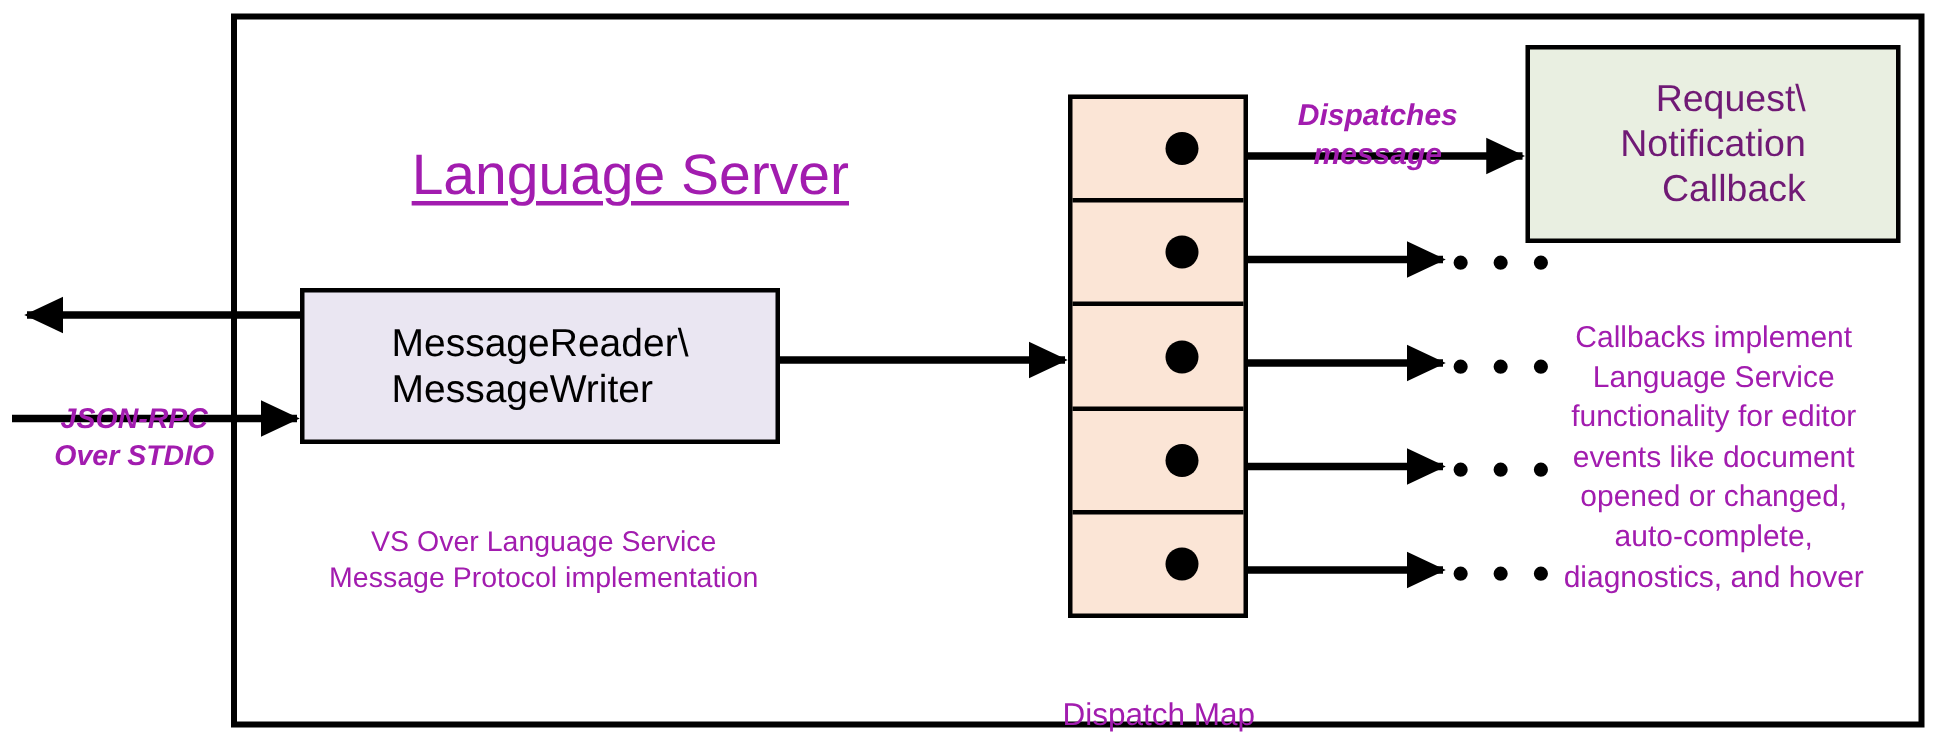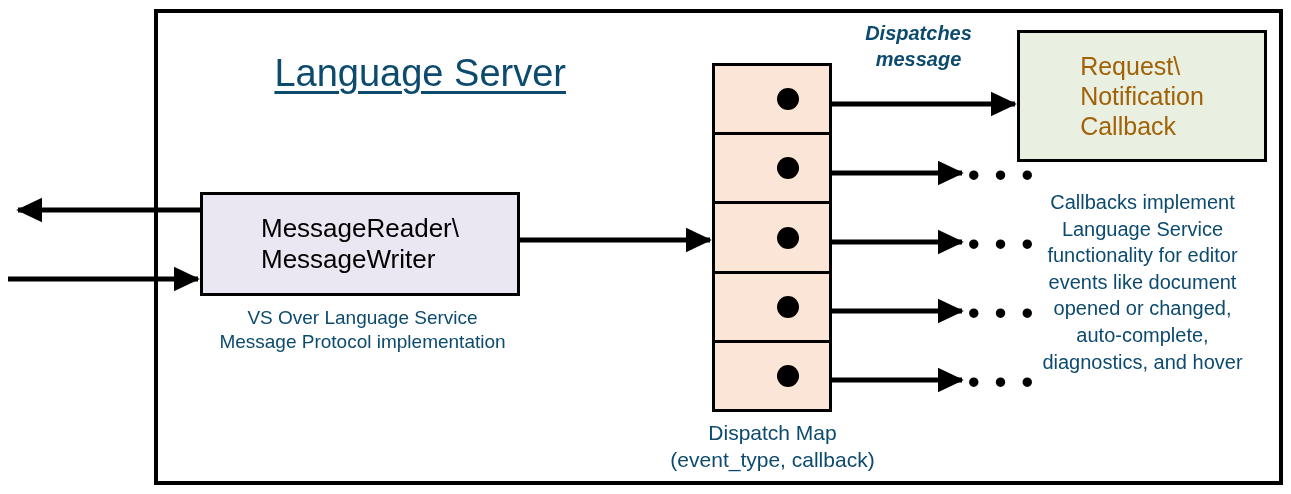--- a/index.html
+++ b/index.html
@@ -18,24 +18,25 @@
   }
   #svg-layer {
     position: absolute;
     left: 0;
     top: 0;
     width: 1291px;
     height: 494px;
   }
   .txt {
     position: absolute;
-    color: #0c4a6e;
+    color: #a21caf;
     line-height: 1.12;
     text-align: center;
     white-space: pre-line;
+    margin-top: 44px;
   }
 
   
   #outer-container {
     position: absolute;
     left: 154px;
     top: 9px;
     width: 1129px;
     height: 476px;
     border: 4px solid #000000;
@@ -167,27 +168,27 @@
     background: #E9EFE1;
     border: 3px solid #000000;
     box-sizing: border-box;
     display: flex;
     align-items: center;
     justify-content: center;
   }
   #callback-box .label {
     font-size: 25px;
     line-height: 1.2;
-    text-align: left;
-    color: #a16207;
+    text-align: right;
+    color: #701a75;
     white-space: pre-line;
   }
   #callback-desc {
     left: 1010px;
-    top: 189px;
+    top: 168px;
     width: 265px;
     font-size: 20px;
     line-height: 1.33;
   }
 
   
   .ellipsis {
     position: absolute;
     font-size: 33px;
     font-weight: bold;
@@ -236,20 +237,22 @@
     </g>
     <g>
       <line x1="783" y1="380" x2="962" y2="380" stroke="#000000" stroke-width="5" marker-end="url(#arrowend)"></line>
     </g>
   </svg>
 
   <div id="outer-container"></div>
 
   <div class="txt" id="page-title">Language Server</div>
 
+  <div class="txt" id="jsonrpc-label">JSON-RPC
+Over STDIO</div>
 
   <div id="message-io-box">
     <div class="label">MessageReader\
 MessageWriter</div>
   </div>
   <div class="txt" id="message-io-caption">VS Over Language Service
 Message Protocol implementation</div>
 
 
   <div class="txt" id="dispatch-msg-label">Dispatches

